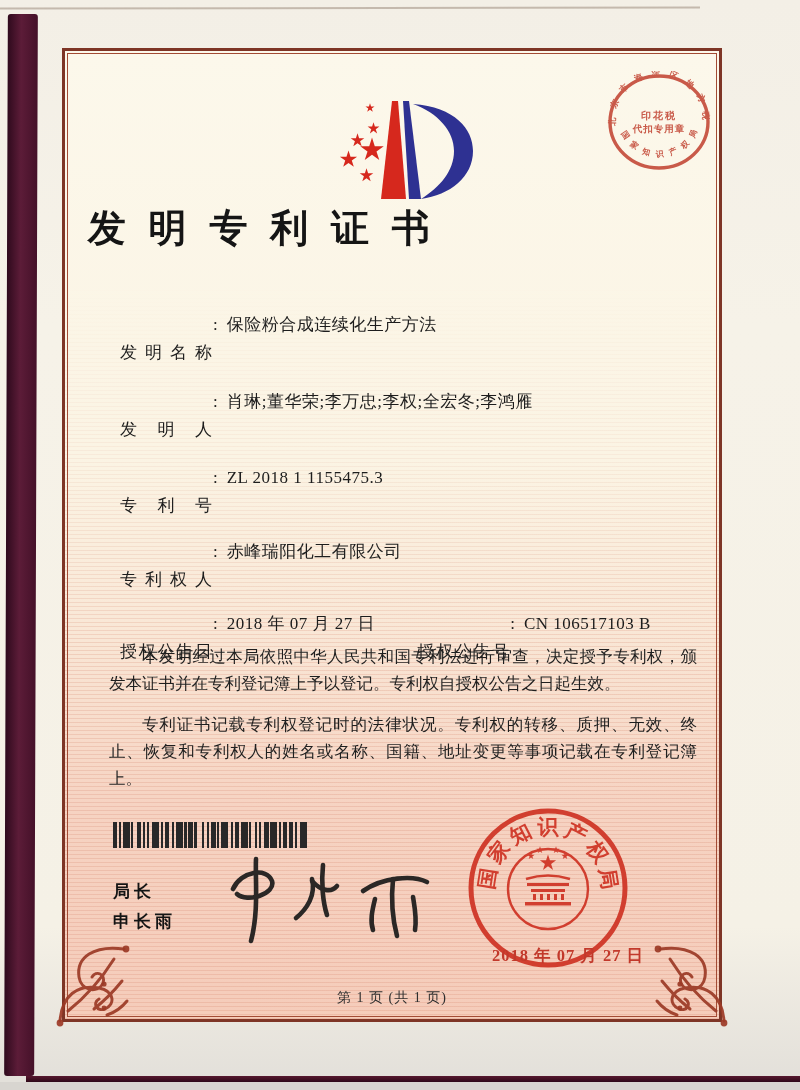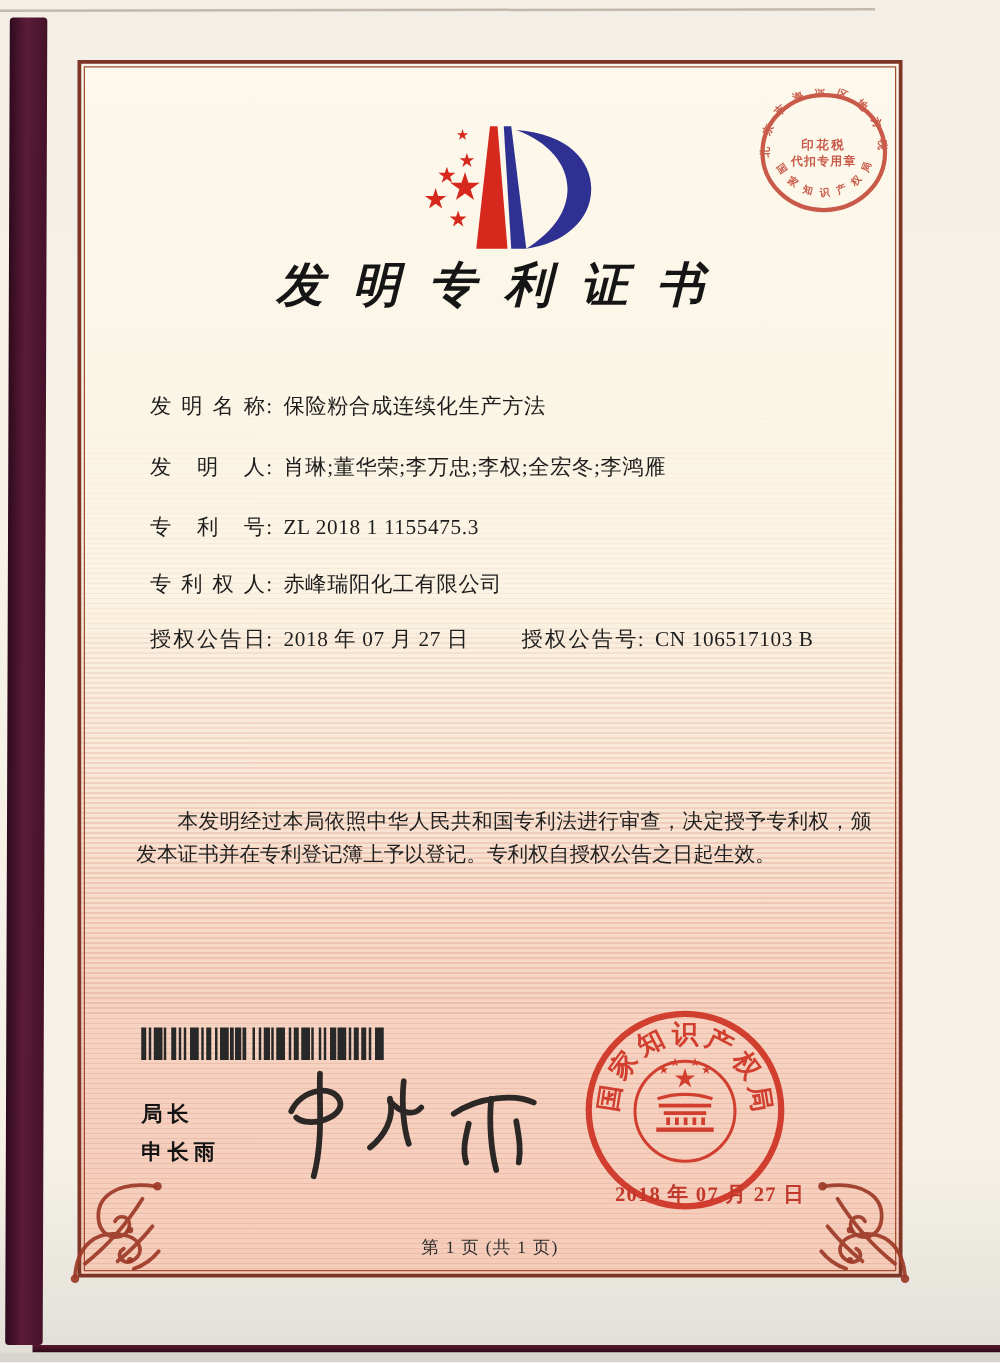--- a/index.html
+++ b/index.html
@@ -21,26 +21,26 @@
            background:repeating-linear-gradient(0deg,rgba(208,116,92,.20) 0 1px,rgba(208,116,92,0) 1px 4px);
            -webkit-mask-image:linear-gradient(180deg,transparent 0 24%,rgba(0,0,0,.45) 45%,#000 62%);
            mask-image:linear-gradient(180deg,transparent 0 24%,rgba(0,0,0,.45) 45%,#000 62%);}
   .flourish{position:absolute;width:94px;height:88px;bottom:-10px;}
   .flourish.bl{left:-13px;}
   .flourish.br{right:-13px;transform:scaleX(-1);}
 
   .certno{position:absolute;left:30px;top:47px;font-size:16px;letter-spacing:3px;color:#2a2a2a;}
   .logo{position:absolute;left:255px;top:46px;}
   .taxstamp{position:absolute;left:540px;top:20px;opacity:.88;}
-  .title{position:absolute;left:0;top:152px;width:100%;text-align:center;font-size:38px;font-weight:700;
-         letter-spacing:.60em;text-indent:.60em;color:#151515;font-style:italic;}
+  .title{position:absolute;left:0;top:152px;width:100%;font-size:38px;font-weight:700;
+         letter-spacing:.60em;text-indent:.60em;color:#151515;}
 
   .fields{position:absolute;left:55px;top:262px;width:590px;font-size:17px;color:#1d1d1d;}
   .frow{line-height:24px;white-space:nowrap;}
-  .flabel{display:inline-block;width:92px;text-align:justify;text-align-last:justify;vertical-align:top;}
+  .flabel{display:inline-block;width:92px;text-align:justify;text-align-last:justify;vertical-align:top;margin-top:28px;}
   .fcolon{margin:0 9px 0 1px;}
   .fvalue{letter-spacing:.5px;}
   .mb1{margin-bottom:25px;} .mb2{margin-bottom:24px;} .mb3{margin-bottom:22px;}
   .mb4{margin-bottom:21px;} .mb5{margin-bottom:20px;} .mb6{margin-bottom:3px;}
   .addr2{margin-left:6px;line-height:24px;letter-spacing:.5px;}
   .g2{margin-left:38px;}
 
   .paras{position:absolute;left:30px;top:578px;width:616px;font-size:16.5px;line-height:27px;
          color:#1f1f1f;text-align:justify;}
   .paras p{margin:14px;text-indent:2em;}
@@ -153,20 +153,21 @@
         <span class="flabel">专利权人</span><span class="fcolon">:</span><span class="fvalue">赤峰瑞阳化工有限公司</span>
       </div>
       <div class="frow">
         <span class="flabel">授权公告日</span><span class="fcolon">:</span><span class="fvalue">2018 年 07 月 27 日</span>
         <span class="flabel g2">授权公告号</span><span class="fcolon">:</span><span class="fvalue">CN 106517103 B</span>
       </div>
     </div>
 
     <div class="paras">
       <p>本发明经过本局依照中华人民共和国专利法进行审查，决定授予专利权，颁发本证书并在专利登记簿上予以登记。专利权自授权公告之日起生效。</p>
+      <p>专利证书记载专利权登记时的法律状况。专利权的转移、质押、无效、终止、恢复和专利权人的姓名或名称、国籍、地址变更等事项记载在专利登记簿上。</p>
     </div>
 
     <div class="barcode">
         <div class="b" style="width: 4.4px;"></div>
         <div class="s" style="width: 1.7px;"></div>
         <div class="b" style="width: 2.2px;"></div>
         <div class="s" style="width: 1.7px;"></div>
         <div class="b" style="width: 6.6px;"></div>
         <div class="s" style="width: 1.7px;"></div>
         <div class="b" style="width: 2.2px;"></div>

